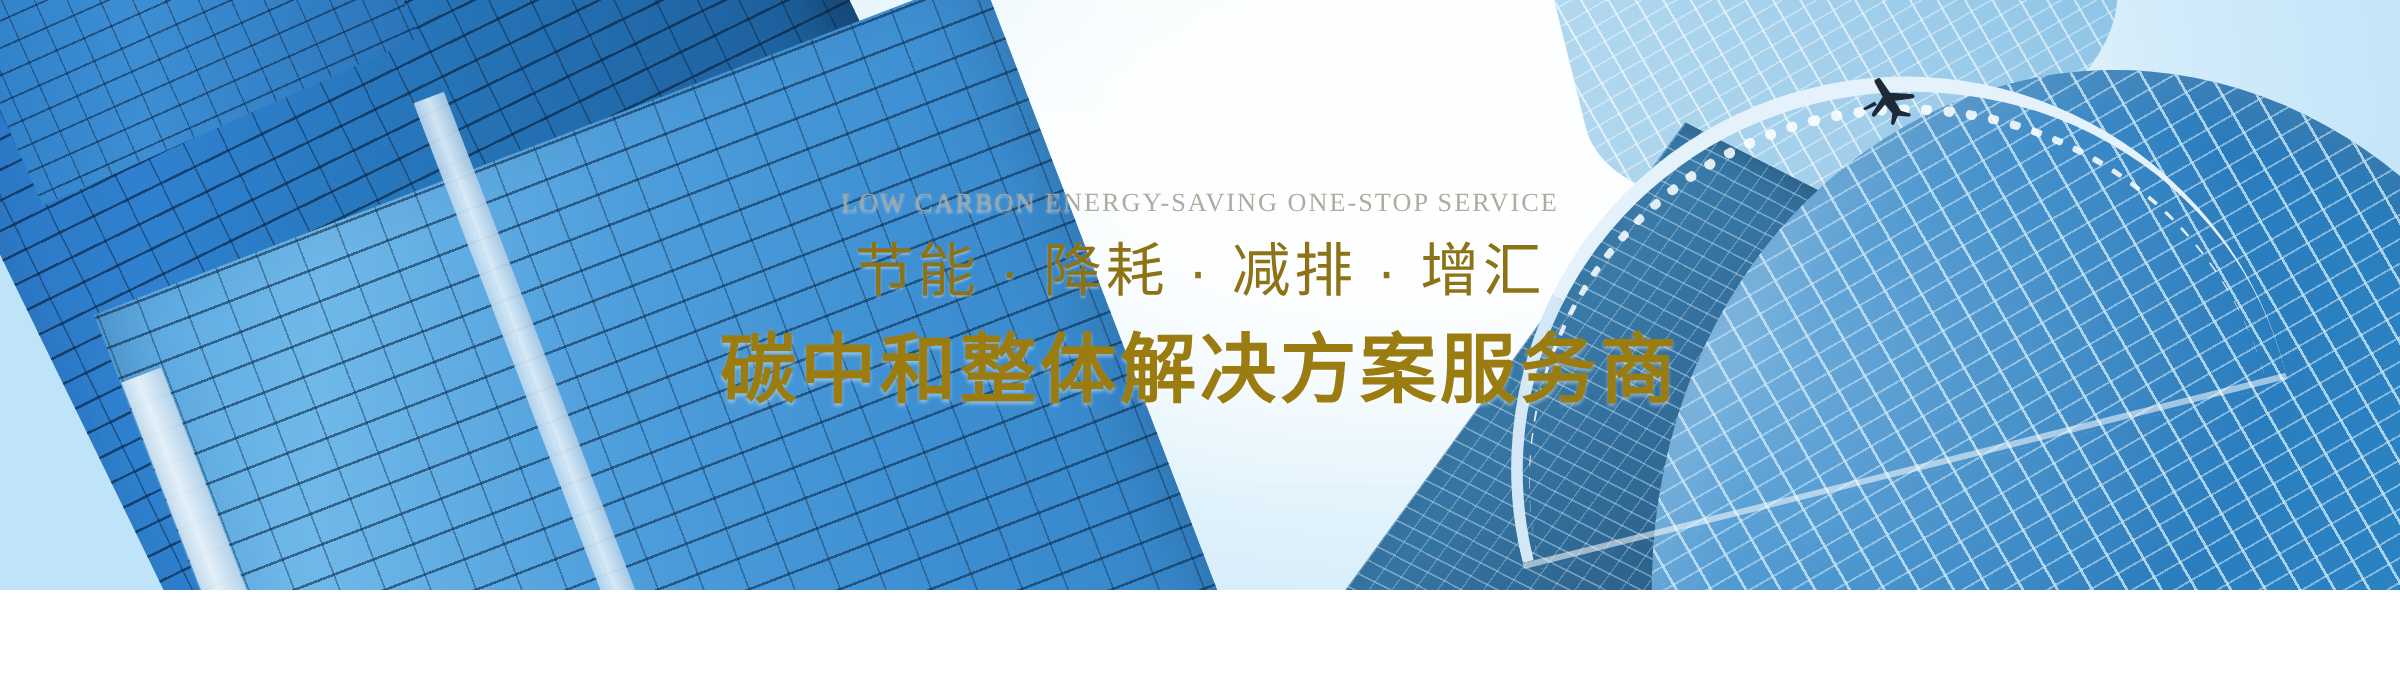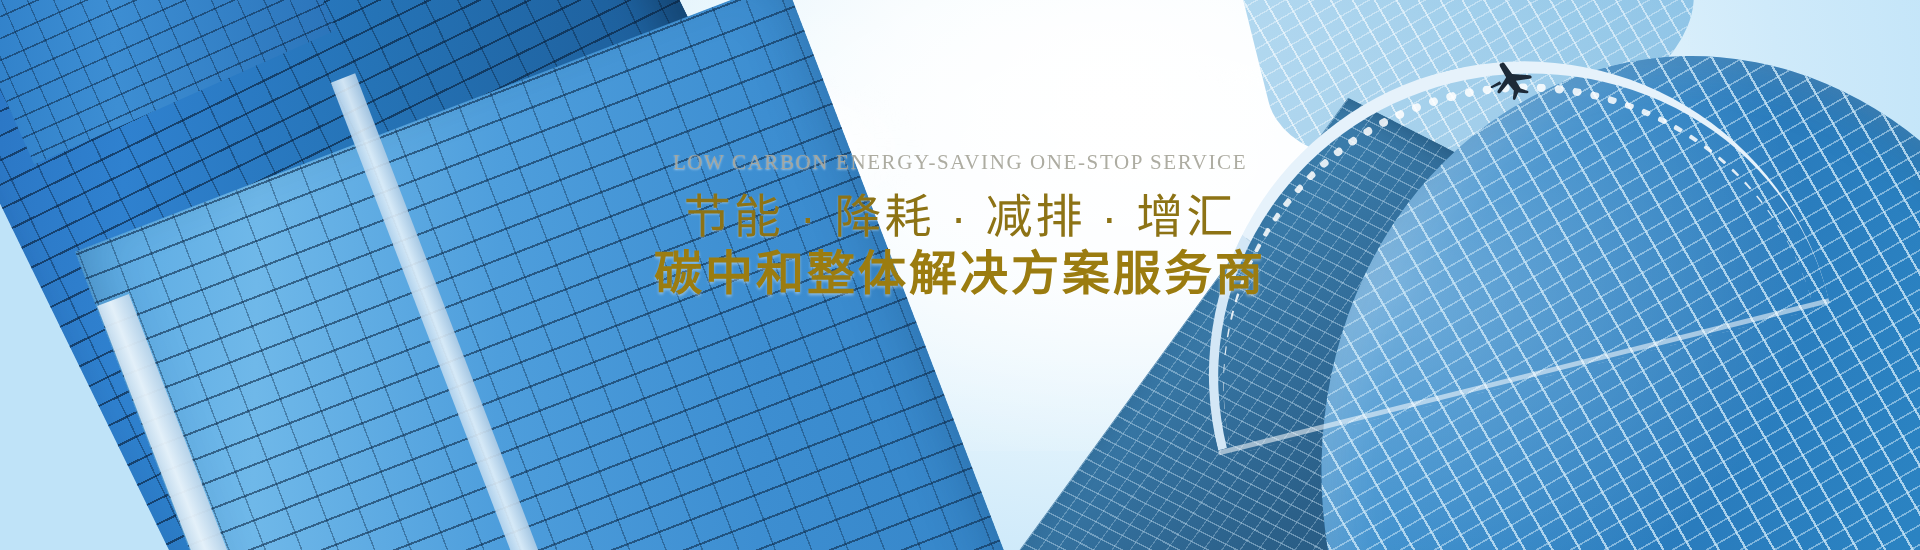--- a/index.html
+++ b/index.html
@@ -8,21 +8,21 @@
     padding: 0;
     background: #ffffff;
   }
   body {
     font-family: "Liberation Sans", "DejaVu Sans", sans-serif;
   }
 
   .banner {
     position: relative;
     width: 1920px;
-    height: 550px;
+    height: 472px;
     overflow: hidden;
     
     background:
       radial-gradient(ellipse 900px 620px at 58% 18%, #ffffff 0%, #f4fbfe 26%, #e2f3fc 52%, #cfeafa 74%, #bfe3f8 100%),
       linear-gradient(175deg, #d7eefb 0%, #e8f6fd 28%, #eaf7fd 46%, #cfe9f9 78%, #bfe2f7 100%);
   }
 
   
   .sky-glow {
     position: absolute;
@@ -290,23 +290,23 @@
     font-family: "Liberation Sans", "DejaVu Sans", sans-serif;
     font-size: 47px;
     font-weight: 400;
     color: #8d7315;
     letter-spacing: 3px;
     line-height: 1.12;
     white-space: nowrap;
     text-shadow: 0 1px 2px rgba(255,255,255,0.38);
   }
   .headline {
-    margin-top: 3px;
+    margin-top: 18px;
     font-family: "Liberation Sans", "DejaVu Sans", sans-serif;
-    font-size: 48px;
+    font-size: 61px;
     font-weight: 700;
     color: #9b7c10;
     letter-spacing: 3px;
     line-height: 1.14;
     white-space: nowrap;
     text-shadow: 0 2px 3px rgba(255,255,255,0.40);
   }
 </style>
 </head>
 <body>

